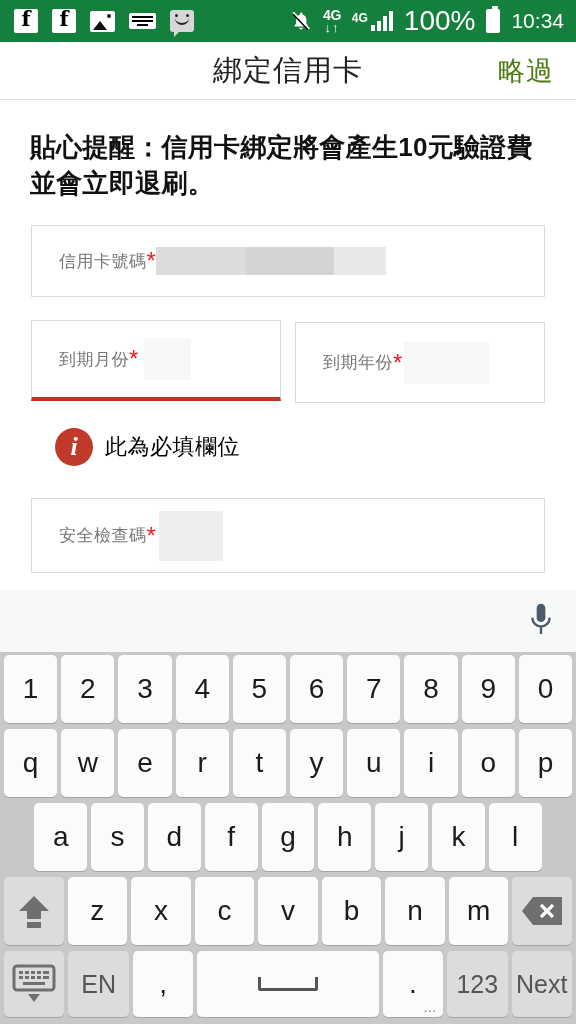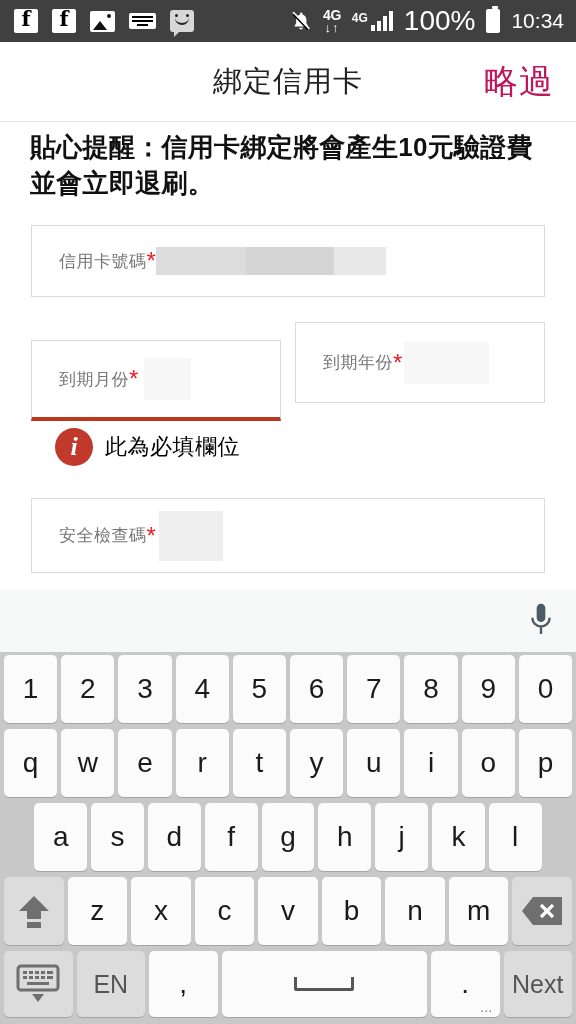--- a/index.html
+++ b/index.html
@@ -7,21 +7,21 @@
     width: 576px; height: 1024px;
     background: #ffffff;
     font-family: "Liberation Sans", "DejaVu Sans", sans-serif;
     overflow: hidden;
   }
   .screen { position: relative; width: 576px; height: 1024px; background: #fff; }
 
   
   .statusbar {
     position: absolute; left: 0; top: 0; width: 576px; height: 42px;
-    background: #404040; color: #fff;
+    background: #15803d; color: #fff;
     display: flex; align-items: center; justify-content: space-between;
     padding: 0 12px 0 14px;
   }
   .sb-left, .sb-right { display: flex; align-items: center; }
   .sb-left > * { margin-right: 14px; }
   .sb-right > * { margin-left: 11px; }
   .fb-icon {
     width: 24px; height: 24px; background: #fff; border-radius: 2px;
     position: relative; display: inline-block;
   }
@@ -88,48 +88,48 @@
     background: #fff; position: relative;
   }
   .batt::before {
     content: ""; position: absolute; left: 4px; top: -5px;
     width: 6px; height: 3px; background: #fff; border-radius: 1px;
   }
   .clock { font-size: 21px; font-weight: 500; }
 
   
   .appbar {
-    position: absolute; left: 0; top: 42px; width: 576px; height: 80px;
+    position: absolute; left: 0; top: 42px; width: 576px; height: 58px;
     background: #fff; border-bottom: 1px solid #e2e2e2;
     display: flex; align-items: center; justify-content: center;
   }
   .appbar .title {
     font-size: 29px; color: #222; letter-spacing: 1px;
   }
   .appbar .skip {
     position: absolute; right: 22px; top: 50%; transform: translateY(-50%);
-    font-size: 34px; color: #be185d; letter-spacing: 1px;
+    font-size: 27px; color: #4d7c0f; letter-spacing: 1px;
   }
 
   
   .notice {
     position: absolute; left: 30px; top: 130px; width: 516px;
     font-size: 26px; font-weight: bold; color: #111; line-height: 1.38;
     letter-spacing: 0.3px;
   }
   .field {
     position: absolute; border: 1px solid #dadada; background: #fff;
     display: flex; align-items: center; padding-left: 27px;
   }
   .field .lab { font-size: 17px; color: #777; letter-spacing: 0.5px; white-space: nowrap; }
   .field .req { color: #ee1b24; font-size: 24px; }
   .redact { display: inline-block; height: 28px; }
 
   #f-card   { left: 31px; top: 225px; width: 514px; height: 72px; }
-  #f-month  { left: 31px; top: 340px; width: 250px; height: 81px;
+  #f-month  { left: 31px; top: 320px; width: 250px; height: 81px;
               border-bottom: 4px solid #bb3a1f; }
   #f-year   { left: 295px; top: 322px; width: 250px; height: 81px; }
   #f-cvv    { left: 31px; top: 498px; width: 514px; height: 75px; }
 
   .blk1 { width: 90px; background: #dcdcdc; }
   .blk2 { width: 88px; background: #d4d4d4; }
   .blk3 { width: 52px; background: #e8e8e8; }
   .blk-m { width: 47px; height: 42px; background: #f7f7f7; margin-left: 6px; }
   .blk-y { width: 85px; height: 42px; background: #f7f7f7; margin-left: 2px; }
   .blk-c { width: 64px; height: 50px; background: #eeeeee; margin-left: 3px; }
@@ -369,17 +369,18 @@
       </div>
       <div class="key mod">EN</div>
       <div class="key">,</div>
       <div class="key" style="flex:3 1 0">
         <span class="space-glyph"></span>
       </div>
       <div class="key">
         <span>.</span>
         <span class="sub">...</span>
       </div>
+      <div class="key mod">123</div>
       <div class="key mod">Next</div>
     </div>
 
   </div>
 </div>
 
 </body></html>

